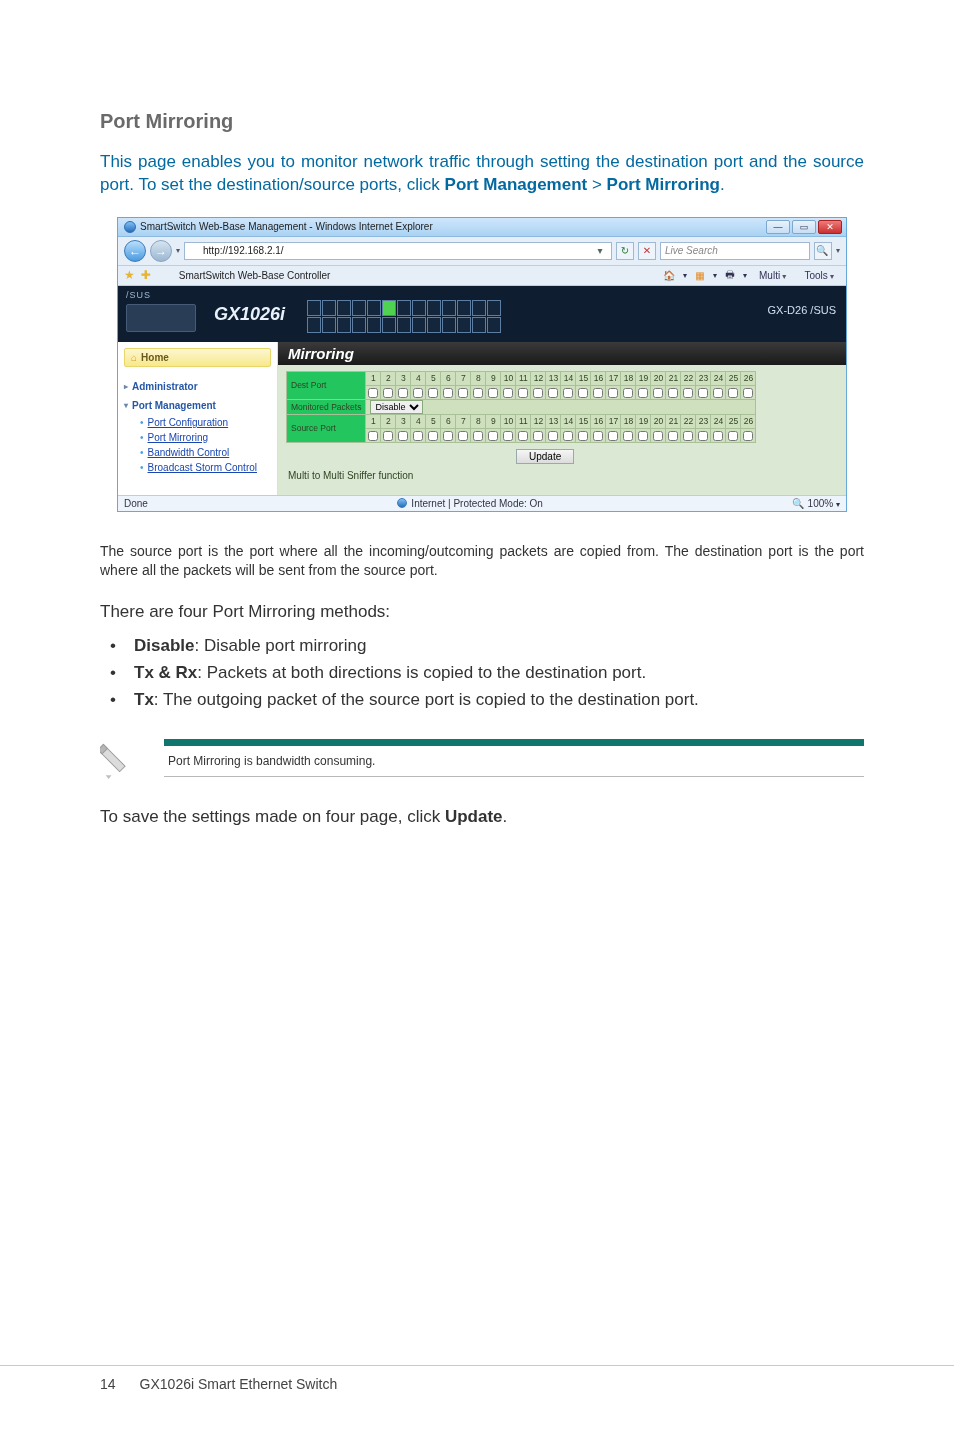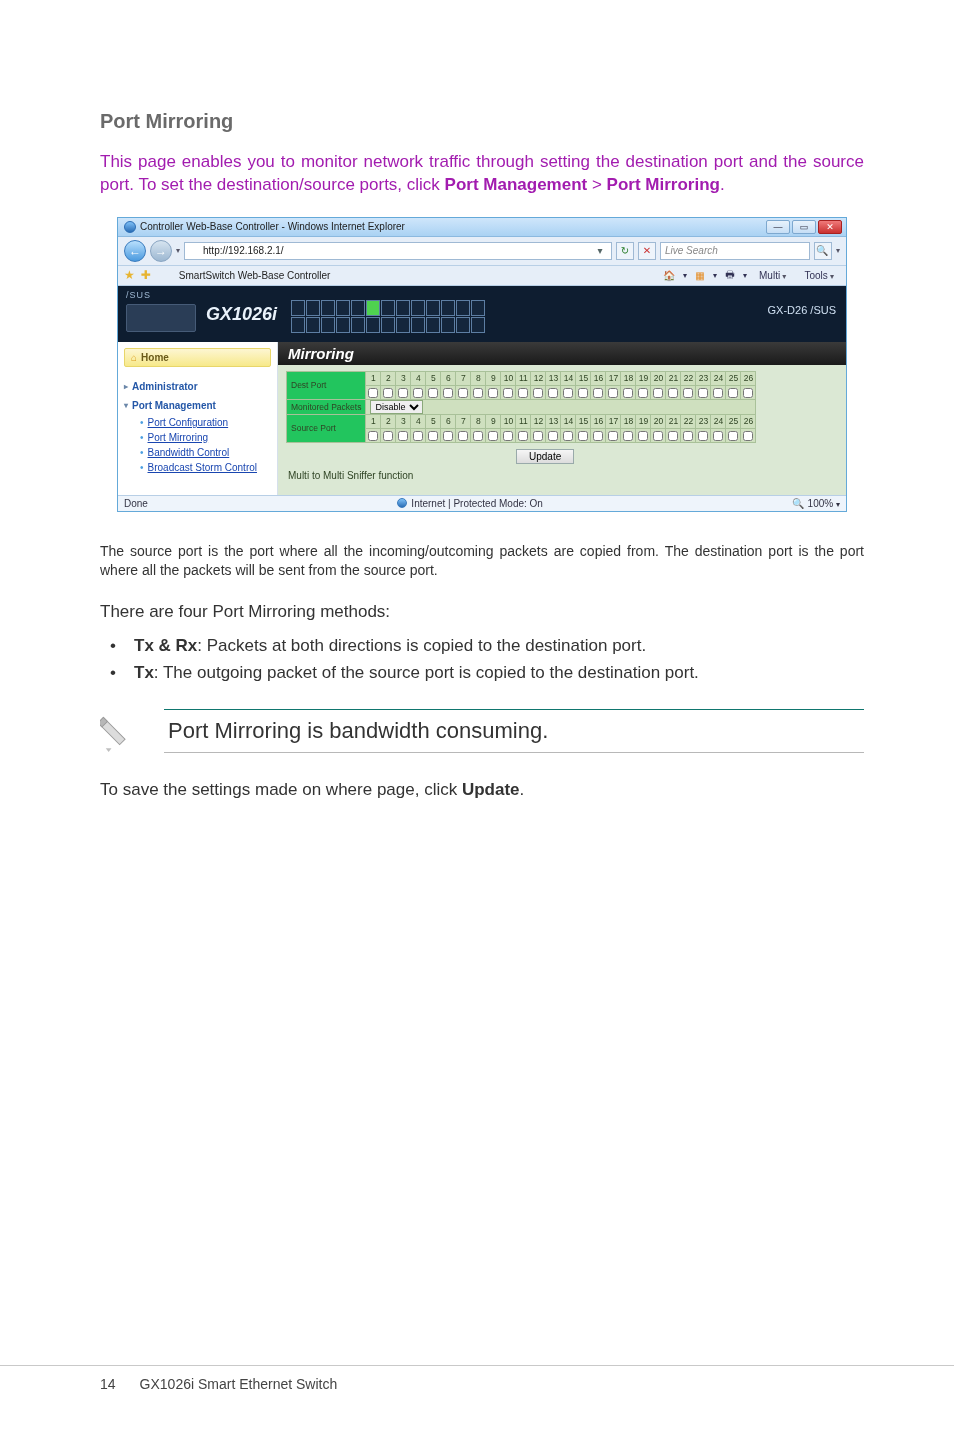--- a/index.html
+++ b/index.html
@@ -16,21 +16,21 @@
   }
   h2.section-title {
     font-size: 20px;
     font-weight: bold;
     color: #6a6a6a;
     margin-bottom: 18px;
   }
   .intro {
     font-size: 17px;
     line-height: 1.35;
-    color: #a21caf;
+    color: #0369a1;
     text-align: justify;
     margin-bottom: 20px;
   }
   .intro b { font-weight: bold; }
 
   
   .shot-wrap { margin: 14px 0 30px 0; display:flex; justify-content:center;}
   .shot {
     width: 730px;
     border: 1px solid #64a9d9;
@@ -71,21 +71,21 @@
   .tabbar{display:flex;align-items:center;justify-content:space-between;padding:2px 6px;background:#e6eef8;border-bottom:1px solid #b8cfe6;}
   .tabbar .left{display:flex;align-items:center;gap:6px;}
   .star{color:#e7b431;font-size:12px;}
   .tbtn{padding:1px 5px;border:1px solid transparent;border-radius:2px;color:#335;}
   .tdd::after{content:" \25BE"; font-size:8px;color:#556;}
   .tabbar .right{display:flex;align-items:center;gap:6px;color:#335;}
   .ricon{width:14px;height:14px;display:inline-flex;align-items:center;justify-content:center;}
 
   .inner-header{
     background:#0e1d30;color:#cfe0f2;padding:6px 8px 4px 8px;
-    display:flex;align-items:center;gap:10px;position:relative;height:56px;
+    display:flex;align-items:center;gap:18px;position:relative;height:56px;
   }
   .asus-badge{font-size:9px;color:#9fb9d4;position:absolute;left:8px;top:4px;letter-spacing:1px;}
   .switch-draw{width:70px;height:28px;background:#2a3d56;border:1px solid #465b77;border-radius:2px;margin-top:6px;}
   .model{font-style:italic;font-weight:bold;font-size:18px;color:#e9f2fb;}
   .portstrip{display:flex;gap:1px;margin-left:4px;margin-top:4px;}
   .portcell{width:14px;height:16px;border:1px solid #5d7ea3;background:#14263c;}
   .portcell.lit{background:#4fd24f;}
   .right-badge{position:absolute;right:10px;top:18px;font-size:11px;color:#cfe0f2;}
 
   .body-area{display:flex;background:#fbfcfe;}
@@ -123,21 +123,21 @@
   .para{font-size:14px;line-height:1.35;text-align:justify;margin-bottom:22px;}
   .lead{font-size:17px;margin-bottom:10px;}
   ul.methods{list-style:none;padding:0;margin:0 0 22px 0;}
   ul.methods li{font-size:17px;line-height:1.6;padding-left:34px;position:relative;}
   ul.methods li::before{content:"•";position:absolute;left:10px;top:0;color:#333;}
   ul.methods b{font-weight:bold;}
 
   .note-row{display:flex;align-items:center;gap:18px;margin:6px 0 26px 0;}
   .pencil{width:46px;height:46px;position:relative;flex:0 0 46px;}
   .pencil svg{width:46px;height:46px;}
-  .note-box{flex:1;border-top:1px solid #0f766e;border-bottom:1px solid #b8b8b8;padding:8px 4px;font-size:22px;}
+  .note-box{flex:1;border-top:7px solid #0f766e;border-bottom:1px solid #b8b8b8;padding:8px 4px;font-size:12px;}
 
   .save-line{font-size:17px;margin-bottom:10px;}
 
   .footer{
     position:absolute;left:0;bottom:46px;width:100%;
     border-top:1px solid #c9c9c9;padding:10px 0 0 100px;
     font-size:14px;color:#444;display:flex;gap:24px;
   }
 </style>
 </head>
@@ -149,21 +149,21 @@
   <p class="intro">
     <span>This page enables you to monitor network traffic through setting the destination port and the source port. To set the destination/source ports, click </span><b>Port Management</b><span> &gt; </span><b>Port Mirroring</b><span>.</span>
   </p>
 
   <div class="shot-wrap">
     <div class="shot">
 
       <div class="titlebar">
         <div class="t-left">
           <span class="ie-e"></span>
-          <span>Controller Web-Base Controller - Windows Internet Explorer</span>
+          <span>SmartSwitch Web-Base Management - Windows Internet Explorer</span>
         </div>
         <div class="winbtns">
           <span class="winbtn">―</span>
           <span class="winbtn">▭</span>
           <span class="winbtn close">✕</span>
         </div>
       </div>
 
       <div class="addrbar">
         <span class="navcircle">←</span>
@@ -408,36 +408,37 @@
           </span>
         <span><span>🔍</span> <span>100%</span> <span style="font-size:8px">▾</span></span>
       </div>
     </div>
   </div>
 
   <p class="para">The source port is the port where all the incoming/outcoming packets are copied from. The destination port is the port where all the packets will be sent from the source port.</p>
 
   <p class="lead">There are four Port Mirroring methods:</p>
   <ul class="methods" id="methods-list">
+      <li><b>Disable</b><span>: Disable port mirroring</span></li>
       <li><b>Tx &amp; Rx</b><span>: Packets at both directions is copied to the destination port.</span></li>
       <li><b>Tx</b><span>: The outgoing packet of the source port is copied to the destination port.</span></li>
     </ul>
 
   <div class="note-row">
     <div class="pencil">
       <svg viewBox="0 0 48 48">
         <polygon points="6,42 12,42 9,46" fill="#bfbfbf"></polygon>
         <rect x="8" y="8" width="8" height="32" transform="rotate(-45 12 24)" fill="#dcdcdc" stroke="#9a9a9a"></rect>
         <rect x="8" y="8" width="8" height="6" transform="rotate(-45 12 24)" fill="#b7b7b7" stroke="#9a9a9a"></rect>
       </svg>
     </div>
     <div class="note-box">Port Mirroring is bandwidth consuming.</div>
   </div>
 
   <p class="save-line">
-    <span>To save the settings made on where page, click </span><b>Update</b><span>.</span>
+    <span>To save the settings made on four page, click </span><b>Update</b><span>.</span>
   </p>
 </div>
 
 <div class="footer">
   <span>14</span>
   <span>GX1026i Smart Ethernet Switch</span>
 </div>
 
 </body></html>

